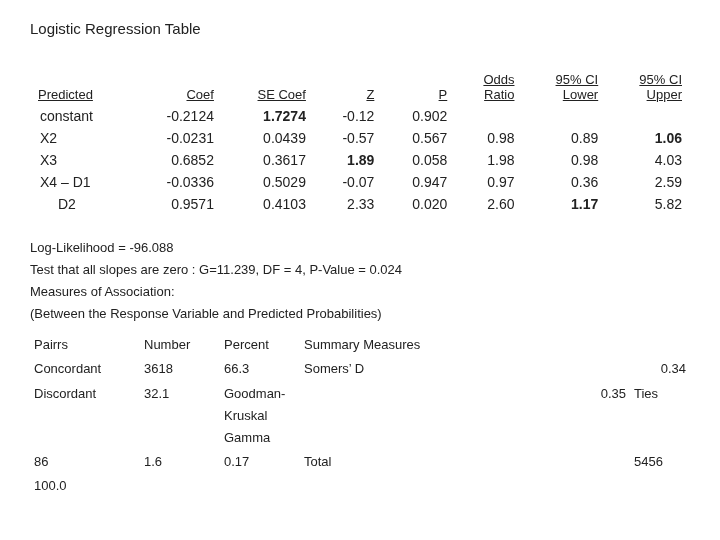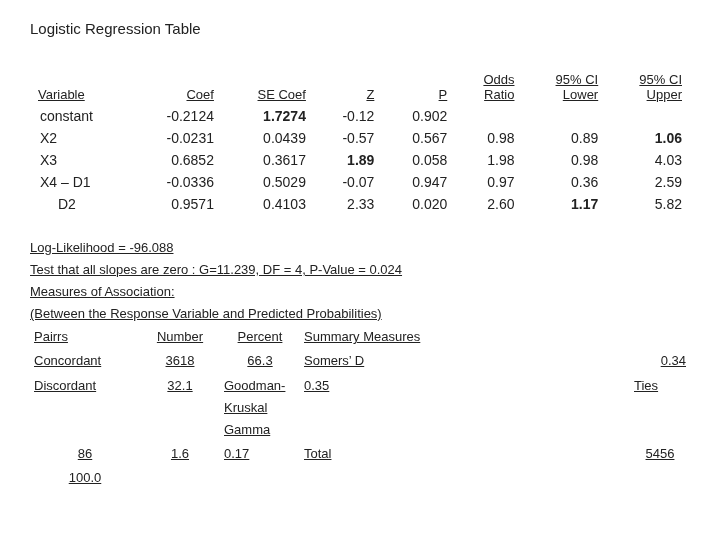--- a/index.html
+++ b/index.html
@@ -43,43 +43,42 @@
       padding-left: 10px;
     }
     .reg-table td.indent {
       text-align: left;
       padding-left: 28px;
     }
     .bold { font-weight: bold; }
     .stats-section {
       font-size: 13px;
       line-height: 1.7;
-      text-decoration: underline;
     }
     .pairs-table {
       display: grid;
       grid-template-columns: 110px 80px 80px 1fr 60px;
-      margin-top: 0;
+      margin-top: 8px;
     }
     .pairs-table .cell {
       padding: 1px 4px;
     }
     .pairs-table .cell.right {
-      text-align: center;
+      text-align: left;
     }
   </style>
 </head>
 <body>
 
 <h2>Logistic Regression Table</h2>
 
 <table class="reg-table">
   <thead>
     <tr>
-      <th class="left">Variable</th>
+      <th class="left">Predicted</th>
       <th>Coef</th>
       <th>SE Coef</th>
       <th>Z</th>
       <th>P</th>
       <th>Odds<br>Ratio</th>
       <th>95% CI<br>Lower</th>
       <th>95% CI<br>Upper</th>
     </tr>
   </thead>
   <tbody id="table-body">
@@ -149,21 +148,21 @@
       <div class="cell">Summary Measures</div>
       <div class="cell"></div>
       <div class="cell">Concordant</div>
       <div class="cell right">3618</div>
       <div class="cell right">66.3</div>
       <div class="cell">Somers’ D</div>
       <div class="cell" style="text-align: right;">0.34</div>
       <div class="cell">Discordant</div>
       <div class="cell right">32.1</div>
       <div class="cell">Goodman-Kruskal  Gamma</div>
-      <div class="cell" style="text-align: left;">0.35</div>
+      <div class="cell" style="text-align: right;">0.35</div>
       <div class="cell">Ties</div>
       <div class="cell right">86</div>
       <div class="cell right">1.6</div>
       <div class="cell" style="">0.17</div>
       <div class="cell">Total</div>
       <div class="cell right">5456</div>
       <div class="cell right">100.0</div>
       <div class="cell"></div>
       <div class="cell"></div>
     </div>

